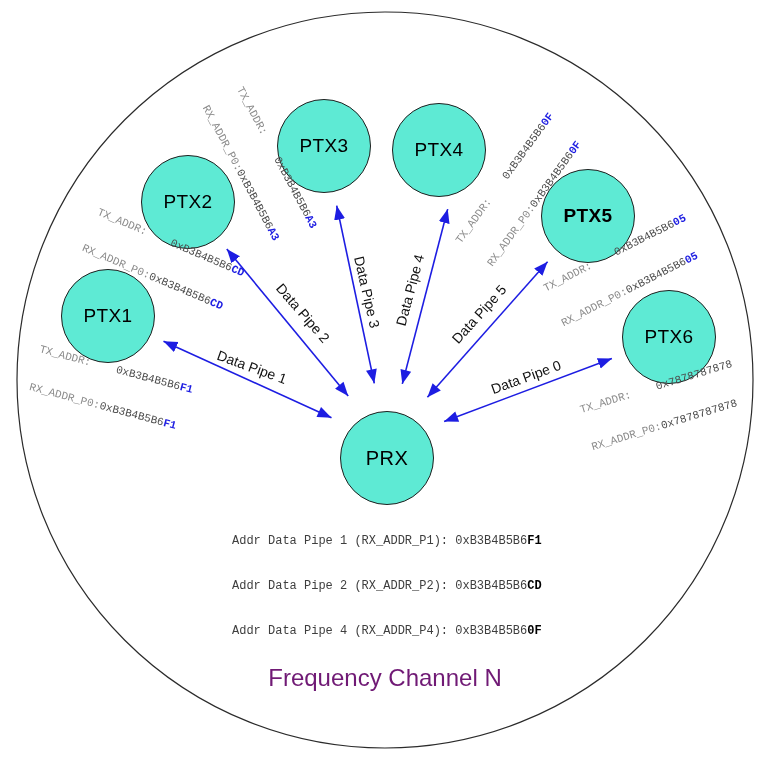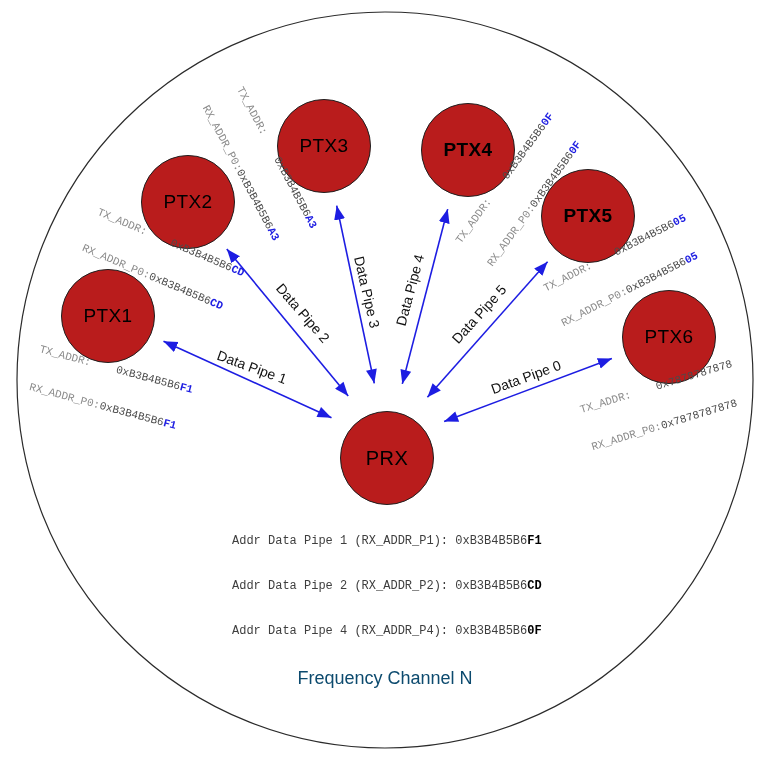--- a/index.html
+++ b/index.html
@@ -4,28 +4,28 @@
 <style>
   html,body{margin:0;padding:0;background:#ffffff;}
   .stage{
     position:relative;width:771px;height:757px;background:#fff;overflow:hidden;
     font-family:"Liberation Sans", sans-serif;
   }
   .stage svg{position:absolute;left:0;top:0;width:771px;height:757px;}
   .pipe-line{stroke:#1d1de2;stroke-width:1.6;}
   .node{
     position:absolute;width:94px;height:94px;border-radius:50%;
-    background:#b91c1c;border:1.4px solid #1f1f1f;
+    background:#5eead4;border:1.4px solid #1f1f1f;
     display:flex;align-items:center;justify-content:center;
     font-size:19px;color:#000;letter-spacing:.4px;box-sizing:border-box;text-align:center;
   }
   #node-ptx1{left:61px;top:269px;}
   #node-ptx2{left:141px;top:155px;}
   #node-ptx3{left:277px;top:99px;}
-  #node-ptx4{left:421px;top:103px;font-weight:bold;}
+  #node-ptx4{left:392px;top:103px;}
   #node-ptx5{left:541px;top:169px;font-weight:bold;}
   #node-ptx6{left:622px;top:290px;}
   #node-prx {left:340px;top:411px;font-size:20px;}
   .pipe-label{
     position:absolute;font-size:14px;color:#111;white-space:nowrap;
   }
   #pipe-label-1{left:252px;top:367px;transform:translate(-50%,-50%) rotate(20deg);}
   #pipe-label-2{left:303px;top:313px;transform:translate(-50%,-50%) rotate(49deg);}
   #pipe-label-3{left:367px;top:292px;transform:translate(-50%,-50%) rotate(77deg);}
   #pipe-label-4{left:410px;top:290px;transform:translate(-50%,-50%) rotate(-75deg);}
@@ -44,21 +44,21 @@
   #addr-ptx5{left:624px;top:271px;transform:translate(-50%,-50%) rotate(-27deg);}
   #addr-ptx6{left:662px;top:406px;transform:translate(-50%,-50%) rotate(-17deg);}
   .addr-table{
     position:absolute;left:232px;top:504px;
     font-family:"Liberation Mono", monospace;font-size:12px;line-height:15px;
     color:#3e3e3e;white-space:pre;
   }
   .addr-table .sfx{color:#000;font-weight:bold;}
   .freq-label{
     position:absolute;left:385px;top:678px;transform:translate(-50%,-50%);
-    font-size:18px;color:#0c4a6e;white-space:nowrap;
+    font-size:24px;color:#701a75;white-space:nowrap;
   }
 </style>
 </head>
 <body>
 
 <div class="stage">
 
   <svg viewBox="0 0 771 757">
     <defs>
       <marker id="ah-end" markerUnits="userSpaceOnUse" markerWidth="16" markerHeight="12" refX="14" refY="5.5" orient="auto">

